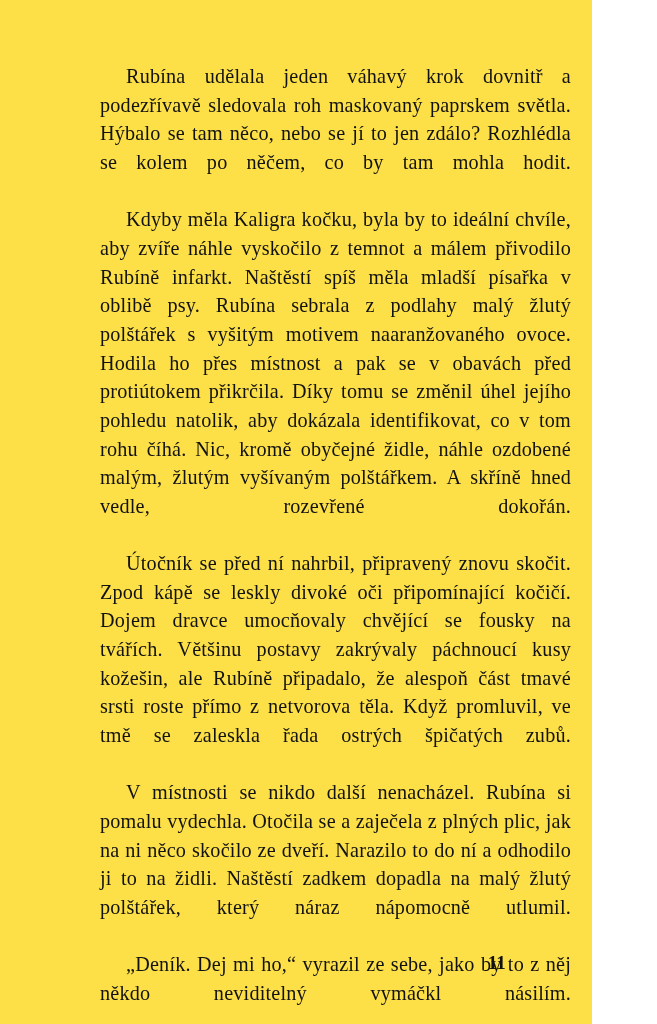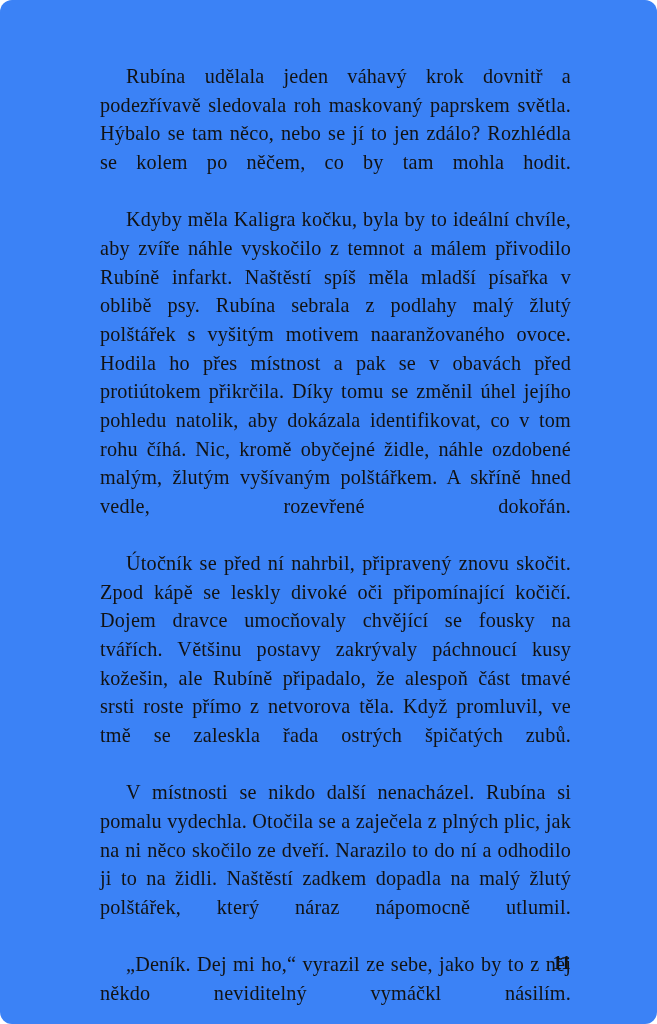--- a/index.html
+++ b/index.html
@@ -15,24 +15,23 @@
     overflow: hidden;
     font-family: "Liberation Serif", "DejaVu Serif", serif;
     color: #121212;
     -webkit-font-smoothing: antialiased;
   }
 
   .page {
     position: absolute;
     left: 0;
     top: 0;
-    width: 657px;
+    width: 592px;
     height: 1024px;
-    background: #3b82f6;
-    border-radius: 12px;
+    background: #fde047;
   }
 
   .text-block {
     position: absolute;
     left: 100px;
     top: 62px;
     width: 471px;
   }
 
   .para {

